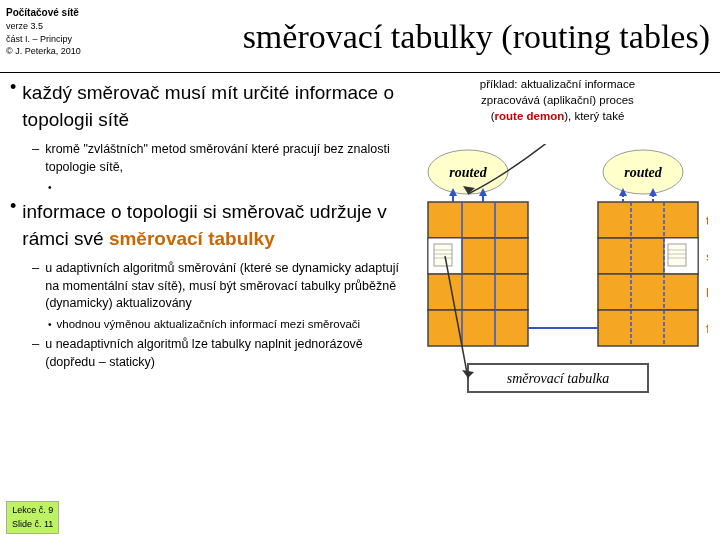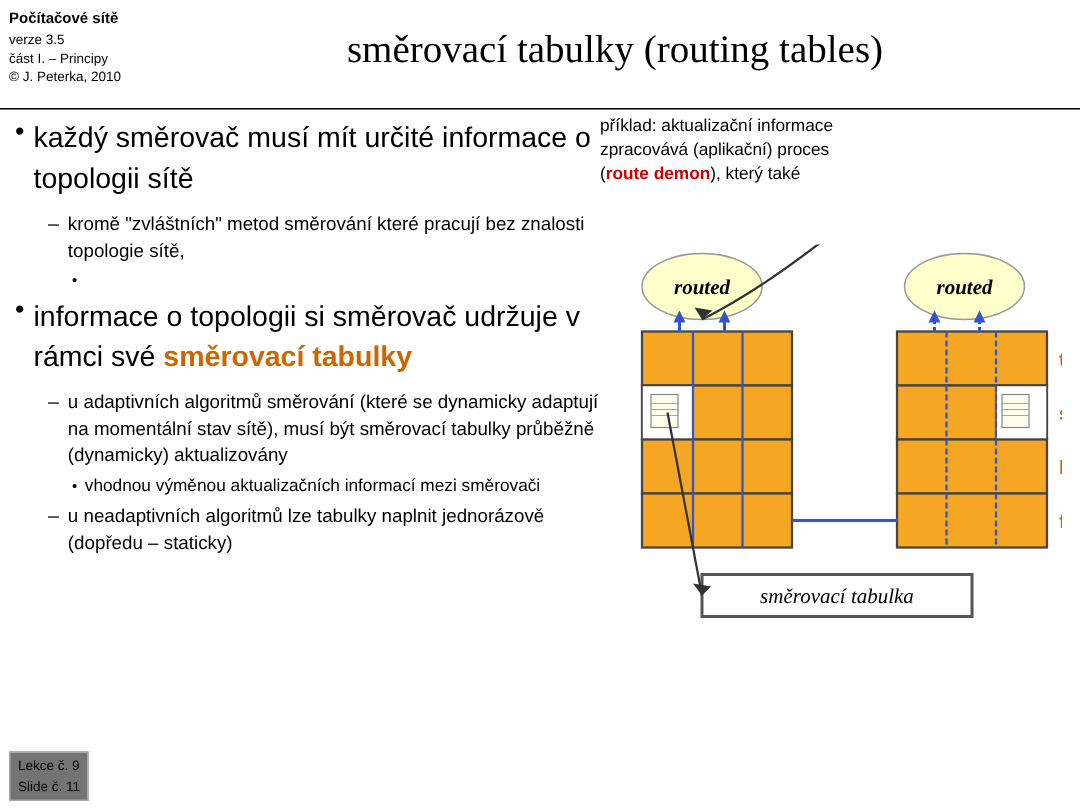--- a/index.html
+++ b/index.html
@@ -25,23 +25,23 @@
     #branding .brand-title {
       font-weight: bold;
       font-size: 10px;
     }
 
     
     #page-title {
       position: absolute;
       top: 18px;
       left: 120px;
-      right: 20px;
-      text-align: center;
-      font-size: 26px;
+      right: 10px;
+      text-align: right;
+      font-size: 34px;
       font-weight: normal;
       font-family: 'Times New Roman', serif;
       color: #000;
     }
 
     
     #divider {
       position: absolute;
       top: 72px;
       left: 0;
@@ -52,21 +52,22 @@
 
     
     #footer {
       position: absolute;
       bottom: 6px;
       left: 6px;
       font-size: 9px;
       line-height: 1.5;
       border: 1px solid #aaa;
       padding: 2px 5px;
-      background: #737373;
+      background: #bef264;
+      text-align: right;
     }
 
     
     #left-content {
       position: absolute;
       top: 80px;
       left: 10px;
       width: 390px;
       bottom: 40px;
     }
@@ -142,22 +143,22 @@
       top: 76px;
       left: 400px;
       right: 5px;
       bottom: 30px;
     }
 
     
     #annotation {
       font-size: 11.5px;
       line-height: 1.4;
-      text-align: left;
-      margin-bottom: 23px;
+      text-align: center;
+      margin-bottom: 4px;
       color: #000;
     }
 
     
     #bottom-label {
       position: absolute;
       bottom: 30px;
       left: 395px;
       right: 5px;
       text-align: center;

